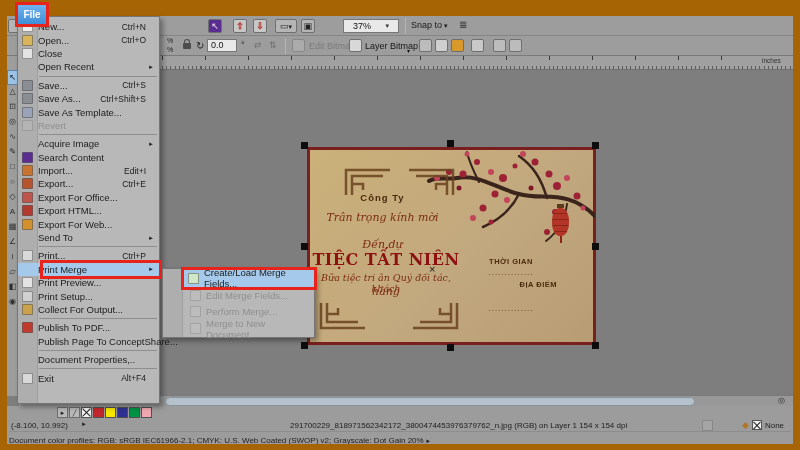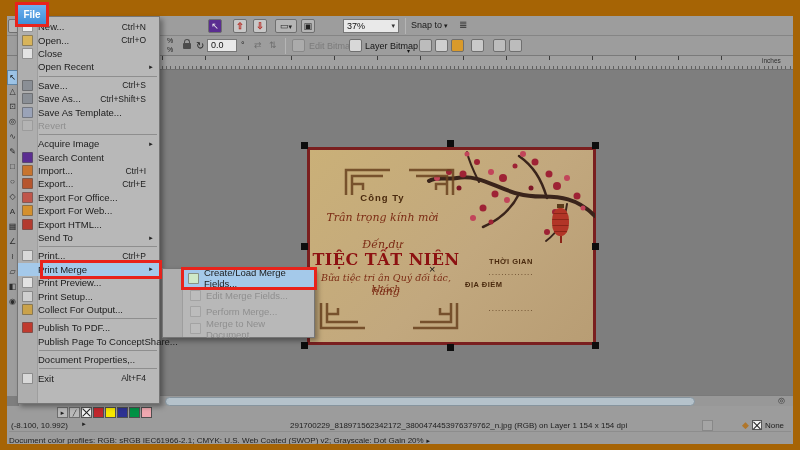--- a/index.html
+++ b/index.html
@@ -19,21 +19,21 @@
 
   
   .tb1{position:absolute;left:7px;top:16px;width:786px;height:20px;background:#9d9d9d;border-bottom:1px solid #858585;z-index:5;}
   .tb2{position:absolute;left:7px;top:36px;width:786px;height:20px;background:#9d9d9d;border-bottom:1px solid #7a7a7a;z-index:5;}
   .mini-ic{position:absolute;width:14px;height:14px;top:3px;border:1px solid #6f6f6f;background:#b5b5b5;border-radius:2px;
     font-size:9px;line-height:12px;text-align:center;color:#222;}
   .mini-ic.purple{background:#5a2d91;color:#eee;}
   .mini-ic.redarrow{background:#c8c8c8;color:#b3261e;font-weight:bold;}
   .dd-arrow::after{content:"▾";font-size:7px;color:#222;}
   .combo{position:absolute;left:336px;top:3px;width:56px;height:14px;background:#e9e9e9;border:1px solid #777;
-    font-size:9px;color:#111;display:flex;align-items:center;padding:0 3px;}
+    font-size:9px;color:#111;display:flex;align-items:center;padding:0 9px;}
   .combo .cda{margin-left:auto;font-size:7px;color:#333;}
   .snap{position:absolute;left:404px;top:4px;font-size:9px;color:#1a1a1a;}
   .snap::after{content:" ▾";font-size:7px;}
   .opts{position:absolute;left:452px;top:3px;font-size:10px;color:#2a2a2a;}
   .vsep{position:absolute;top:2px;width:1px;height:16px;background:#818181;border-right:1px solid #b5b5b5;}
 
   .pct{position:absolute;left:160px;font-size:7px;color:#222;}
   .lock{position:absolute;left:176px;top:7px;width:8px;height:6px;background:#4c4c4c;border-radius:1px;}
   .lock::before{content:"";position:absolute;left:1px;top:-4px;width:4px;height:4px;border:1.5px solid #4c4c4c;border-bottom:none;border-radius:3px 3px 0 0;}
   .rot{position:absolute;left:189px;top:4px;font-size:10px;color:#222;}
@@ -73,21 +73,21 @@
   .c-company{left:0;top:42px;width:145px;text-align:center;font-weight:bold;font-size:9.5px;letter-spacing:1px;}
   .c-invite{left:0;top:61px;width:145px;text-align:center;font-size:11px;font-style:italic;font-family:"DejaVu Serif",serif;color:#7c2c15 !important;}
   .c-recipient{left:0;top:75px;width:145px;text-align:center;font-weight:bold;font-size:9px;}
   .c-attend{left:0;top:88px;width:145px;text-align:center;font-size:11px;font-style:italic;font-family:"DejaVu Serif",serif;color:#7c2c15 !important;}
   .c-title{left:0;top:100px;width:152px;text-align:center;font-weight:bold;font-size:16px;line-height:1.2;
     font-family:"DejaVu Serif",serif;color:#8d1111 !important;letter-spacing:.5px;}
   .c-sub1{left:0;top:122px;width:152px;text-align:center;font-size:9.5px;font-style:italic;font-family:"DejaVu Serif",serif;color:#7c2c15 !important;}
   .c-sub2{left:0;top:135px;width:152px;text-align:center;font-size:11px;font-style:italic;font-family:"DejaVu Serif",serif;color:#7c2c15 !important;}
   .c-time{left:155px;top:107px;width:92px;text-align:center;font-weight:bold;font-size:7.5px;letter-spacing:.5px;}
   .c-dots1{left:155px;top:118px;width:92px;text-align:center;font-size:8px;letter-spacing:1px;}
-  .c-place{left:155px;top:130px;width:92px;text-align:left;font-weight:bold;font-size:7.5px;letter-spacing:.5px;}
+  .c-place{left:155px;top:130px;width:92px;text-align:right;font-weight:bold;font-size:7.5px;letter-spacing:.5px;}
   .c-dots2{left:155px;top:154px;width:92px;text-align:center;font-size:8px;letter-spacing:1px;}
   .orn{position:absolute;width:50px;height:34px;opacity:.85;}
   .orn.fx{transform:scaleX(-1);} .orn.fy{transform:scaleY(-1);} .orn.fxy{transform:scale(-1,-1);}
   .lantern{position:absolute;left:242px;top:58px;width:17px;height:28px;background:#b23527;border-radius:45%;
     background-image:repeating-linear-gradient(180deg,transparent 0 5px,#8c2418 5px 6px);}
   .lantern::before{content:"";position:absolute;left:5px;top:-4px;width:7px;height:4px;background:#5a3a1a;}
   .lantern::after{content:"";position:absolute;left:7.5px;bottom:-7px;width:2px;height:7px;background:#8c2418;}
   .blossom{position:absolute;right:-2px;top:-2px;}
 
   .handle{position:absolute;width:7px;height:7px;background:#0d0d0d;z-index:3;}
@@ -417,44 +417,44 @@
       </div>
       <div class="mi">
         <span class="ic has-ic" style="background: rgb(91, 45, 145);"></span>
         <span class="lab">Search Content</span>
         <span class="sc"></span>
         <span class="ar"></span>
       </div>
       <div class="mi">
         <span class="ic has-ic" style="background: rgb(200, 116, 46);"></span>
         <span class="lab">Import...</span>
-        <span class="sc">Ctrl+I</span>
+        <span class="sc">Edit+I</span>
         <span class="ar"></span>
       </div>
       <div class="mi">
         <span class="ic has-ic" style="background: rgb(182, 85, 45);"></span>
         <span class="lab">Export...</span>
         <span class="sc">Ctrl+E</span>
         <span class="ar"></span>
       </div>
       <div class="mi">
         <span class="ic has-ic" style="background: rgb(192, 86, 75);"></span>
         <span class="lab">Export For Office...</span>
         <span class="sc"></span>
         <span class="ar"></span>
       </div>
       <div class="mi">
+        <span class="ic has-ic" style="background: rgb(179, 58, 46);"></span>
+        <span class="lab">Export HTML...</span>
+        <span class="sc"></span>
+        <span class="ar"></span>
+      </div>
+      <div class="mi">
         <span class="ic has-ic" style="background: rgb(212, 144, 46);"></span>
         <span class="lab">Export For Web...</span>
-        <span class="sc"></span>
-        <span class="ar"></span>
-      </div>
-      <div class="mi">
-        <span class="ic has-ic" style="background: rgb(179, 58, 46);"></span>
-        <span class="lab">Export HTML...</span>
         <span class="sc"></span>
         <span class="ar"></span>
       </div>
       <div class="mi sep-after arrow">
         <span class="ic"></span>
         <span class="lab">Send To</span>
         <span class="sc"></span>
         <span class="ar"></span>
       </div>
       <div class="mi">

